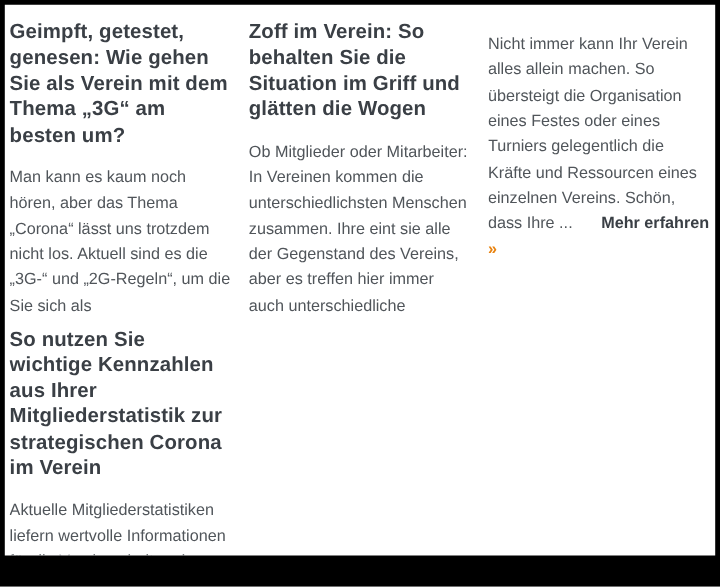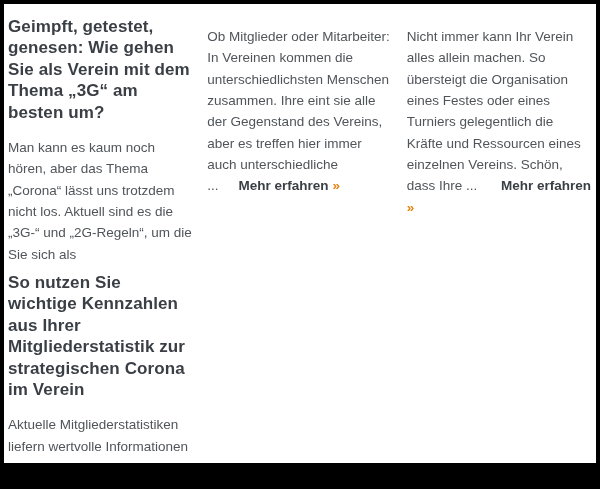--- a/index.html
+++ b/index.html
@@ -66,20 +66,21 @@
 <div class="frame">
   <div class="grid">
 
     <article class="card">
       <h2 class="title">Geimpft, getestet, genesen: Wie gehen Sie als Verein mit dem Thema „3G“ am besten um?</h2>
       <p class="teaser"><span>Man kann es kaum noch hören, aber das Thema „Corona“ lässt uns trotzdem nicht los. Aktuell sind es die „3G-“ und „2G-Regeln“, um die Sie sich als Vereinsverantwortlicher zwangsläufig ...</span><a class="more"><span>Mehr erfahren</span> <span class="arrow">»</span></a></p>
       <div class="date">07.10.2021</div>
     </article>
 
     <article class="card">
+      <h2 class="title">Zoff im Verein: So behalten Sie die Situation im Griff und glätten die Wogen</h2>
       <p class="teaser"><span>Ob Mitglieder oder Mitarbeiter: In Vereinen kommen die unterschiedlichsten Menschen zusammen. Ihre eint sie alle der Gegenstand des Vereins, aber es treffen hier immer auch unterschiedliche ...</span><a class="more"><span>Mehr erfahren</span> <span class="arrow">»</span></a></p>
     </article>
 
     <article class="card">
       <p class="teaser"><span>Nicht immer kann Ihr Verein alles allein machen. So übersteigt die Organisation eines Festes oder eines Turniers gelegentlich die Kräfte und Ressourcen eines einzelnen Vereins. Schön, dass Ihre ... </span><a class="more"><span>Mehr erfahren</span> <span class="arrow">»</span></a></p>
 
     </article>
 
     <article class="card">
       <h2 class="title">So nutzen Sie wichtige Kennzahlen aus Ihrer Mitgliederstatistik zur strategischen Corona im Verein</h2>

